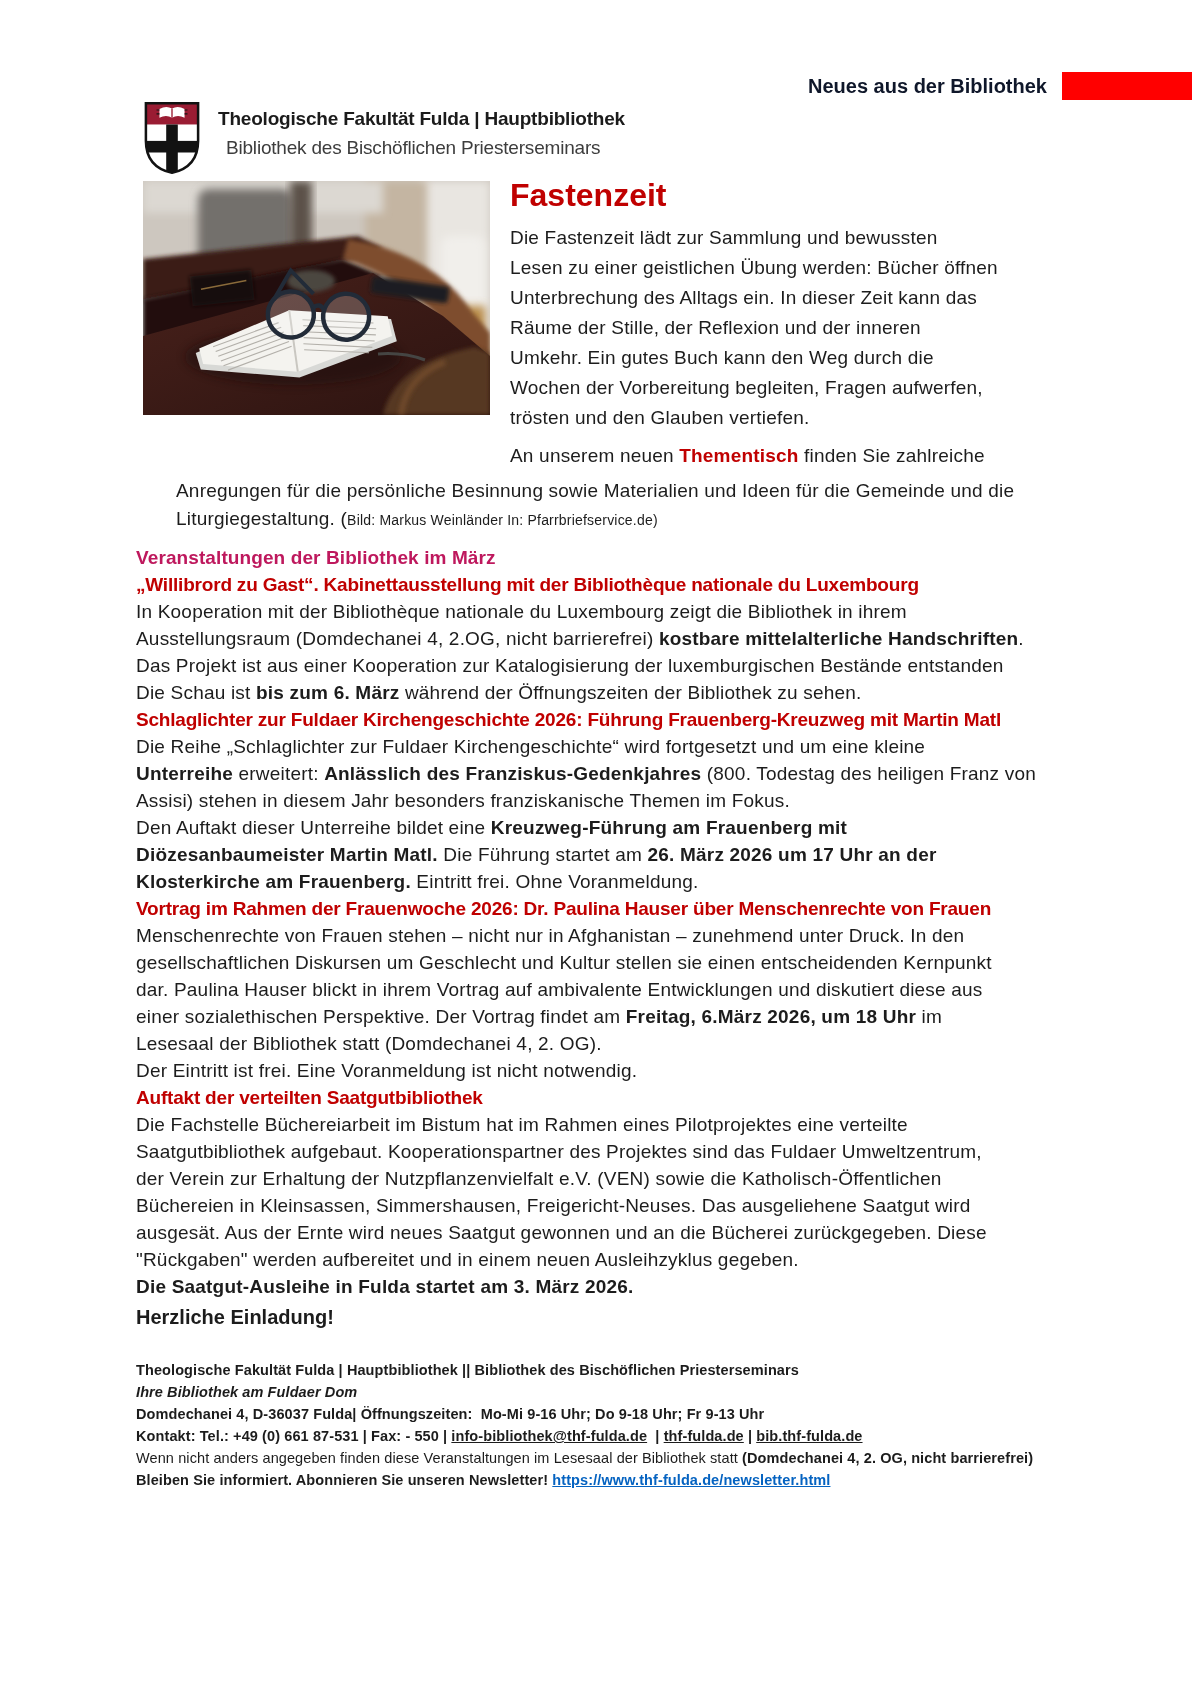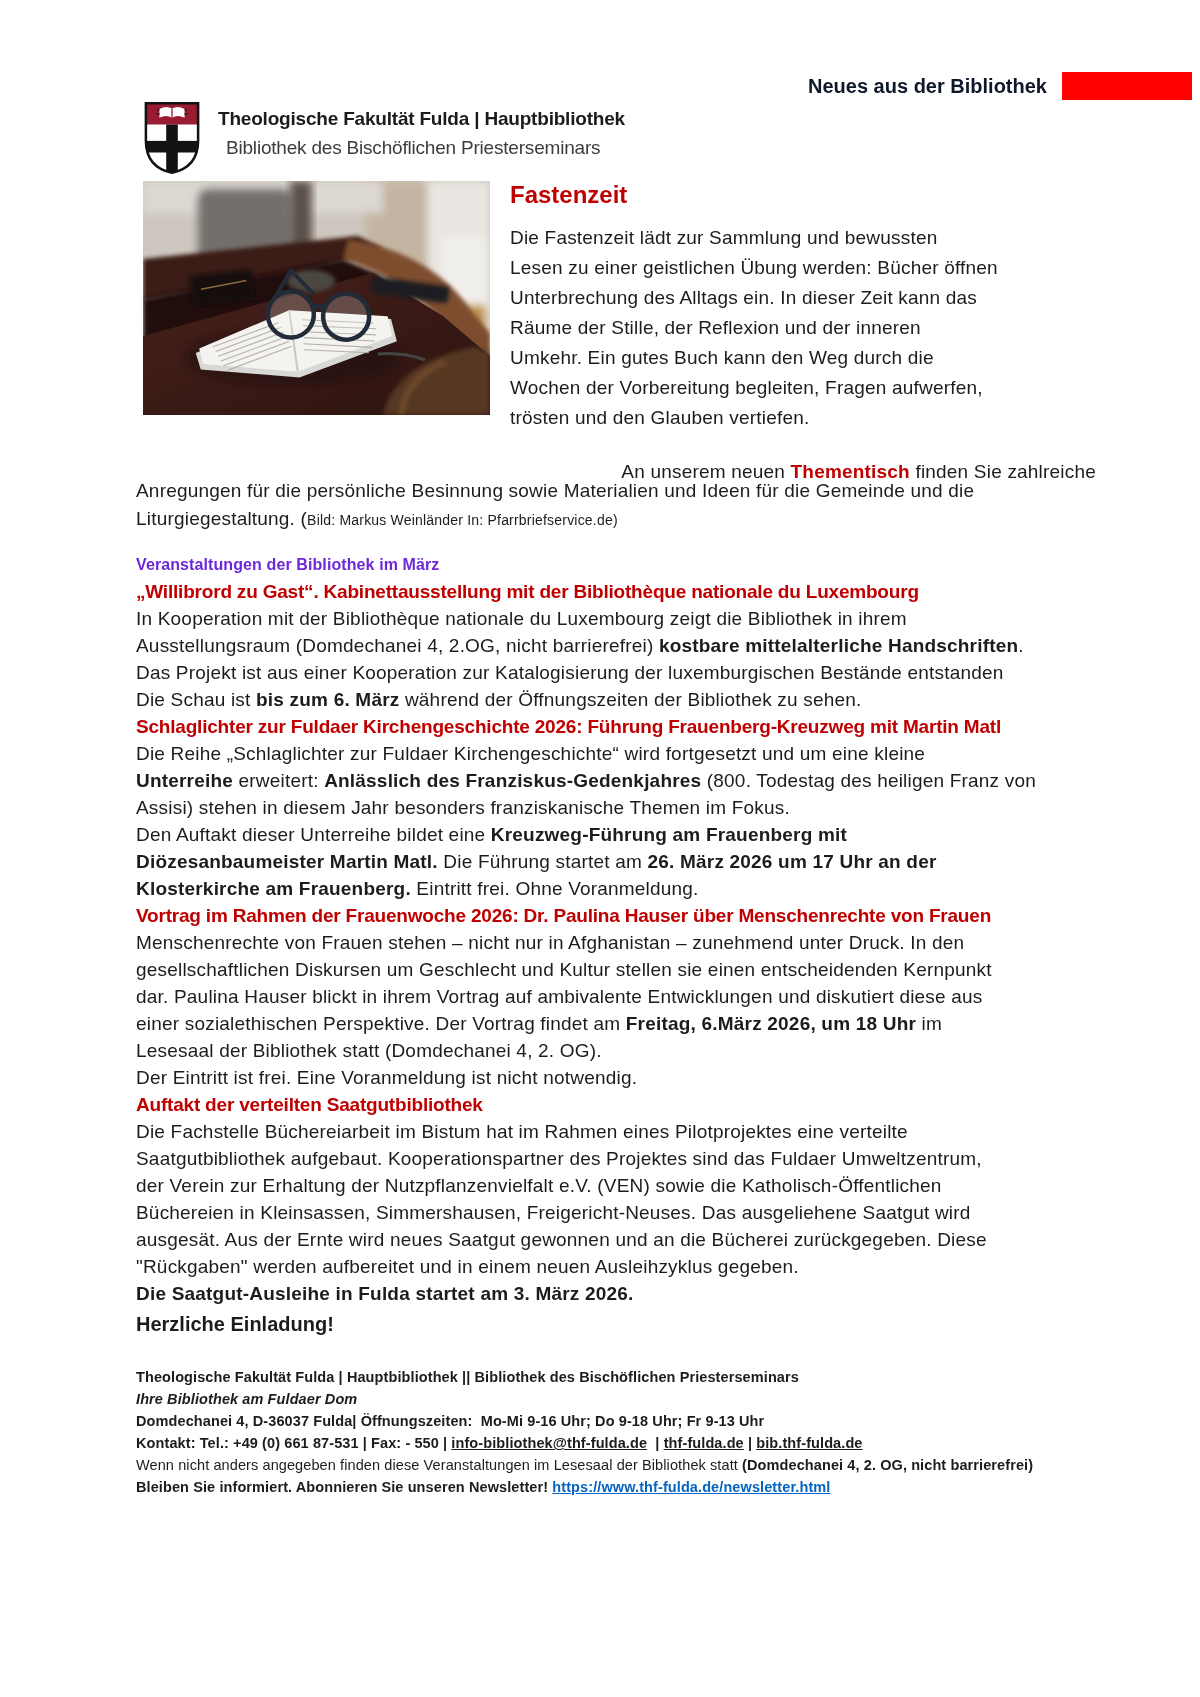--- a/index.html
+++ b/index.html
@@ -19,29 +19,29 @@
   .logo-row { position:absolute; top:100px; left:143px; display:flex; gap:17px; align-items:flex-start; }
   .org { padding-top:4px; }
   .org-title { font-size:19px; font-weight:700; color:#1b1b1b; line-height:30px; letter-spacing:-0.2px;text-align:right; }
   .org-sub   { font-size:19px; font-weight:400; color:#3d3d3d; line-height:28px; letter-spacing:-0.2px;margin-left:8px; }
 
   .content { position:absolute; top:181px; left:136px; width:960px; }
 
   .intro-row { position:relative; height:296px; }
   .photo { position:absolute; left:7px; top:0; width:347px; height:234px; overflow:hidden; }
   .intro-col { margin-left:374px; }
-  .fastenzeit-title { font-size:24px; font-weight:700; color:#C00000; line-height:28px; margin-bottom:14px; }
+  .fastenzeit-title { font-size:32px; font-weight:700; color:#C00000; line-height:28px; margin-bottom:14px; }
 
   .line { white-space:pre; font-size:19px; letter-spacing:0.2px; line-height:27px; }
   .para1 .line, .them-line { line-height:30px; }
-  .them-line { margin-top:24px;text-align:right; }
-  .wide-line { line-height:28px; font-size:19px; letter-spacing:0.2px; white-space:pre; }
+  .them-line { margin-top:8px; }
+  .wide-line { line-height:28px; font-size:19px; letter-spacing:0.2px; white-space:pre;margin-left:40px; }
 
   .month-heading {
-    margin-top:17px; font-size:16px; font-weight:700; color:#6d28d9;
+    margin-top:10px; font-size:19px; font-weight:700; color:#be185d;
     line-height:27px; letter-spacing:0.1px; white-space:nowrap;
   }
   .section { }
   .section:first-of-type { margin-top:27px; }
   .section-title {
     font-size:19px; font-weight:700; color:#C00000; line-height:27px;
     letter-spacing:-0.2px; white-space:nowrap;
   }
   .closing { margin-top:4px; font-size:20px; font-weight:700; line-height:27px; }
 

